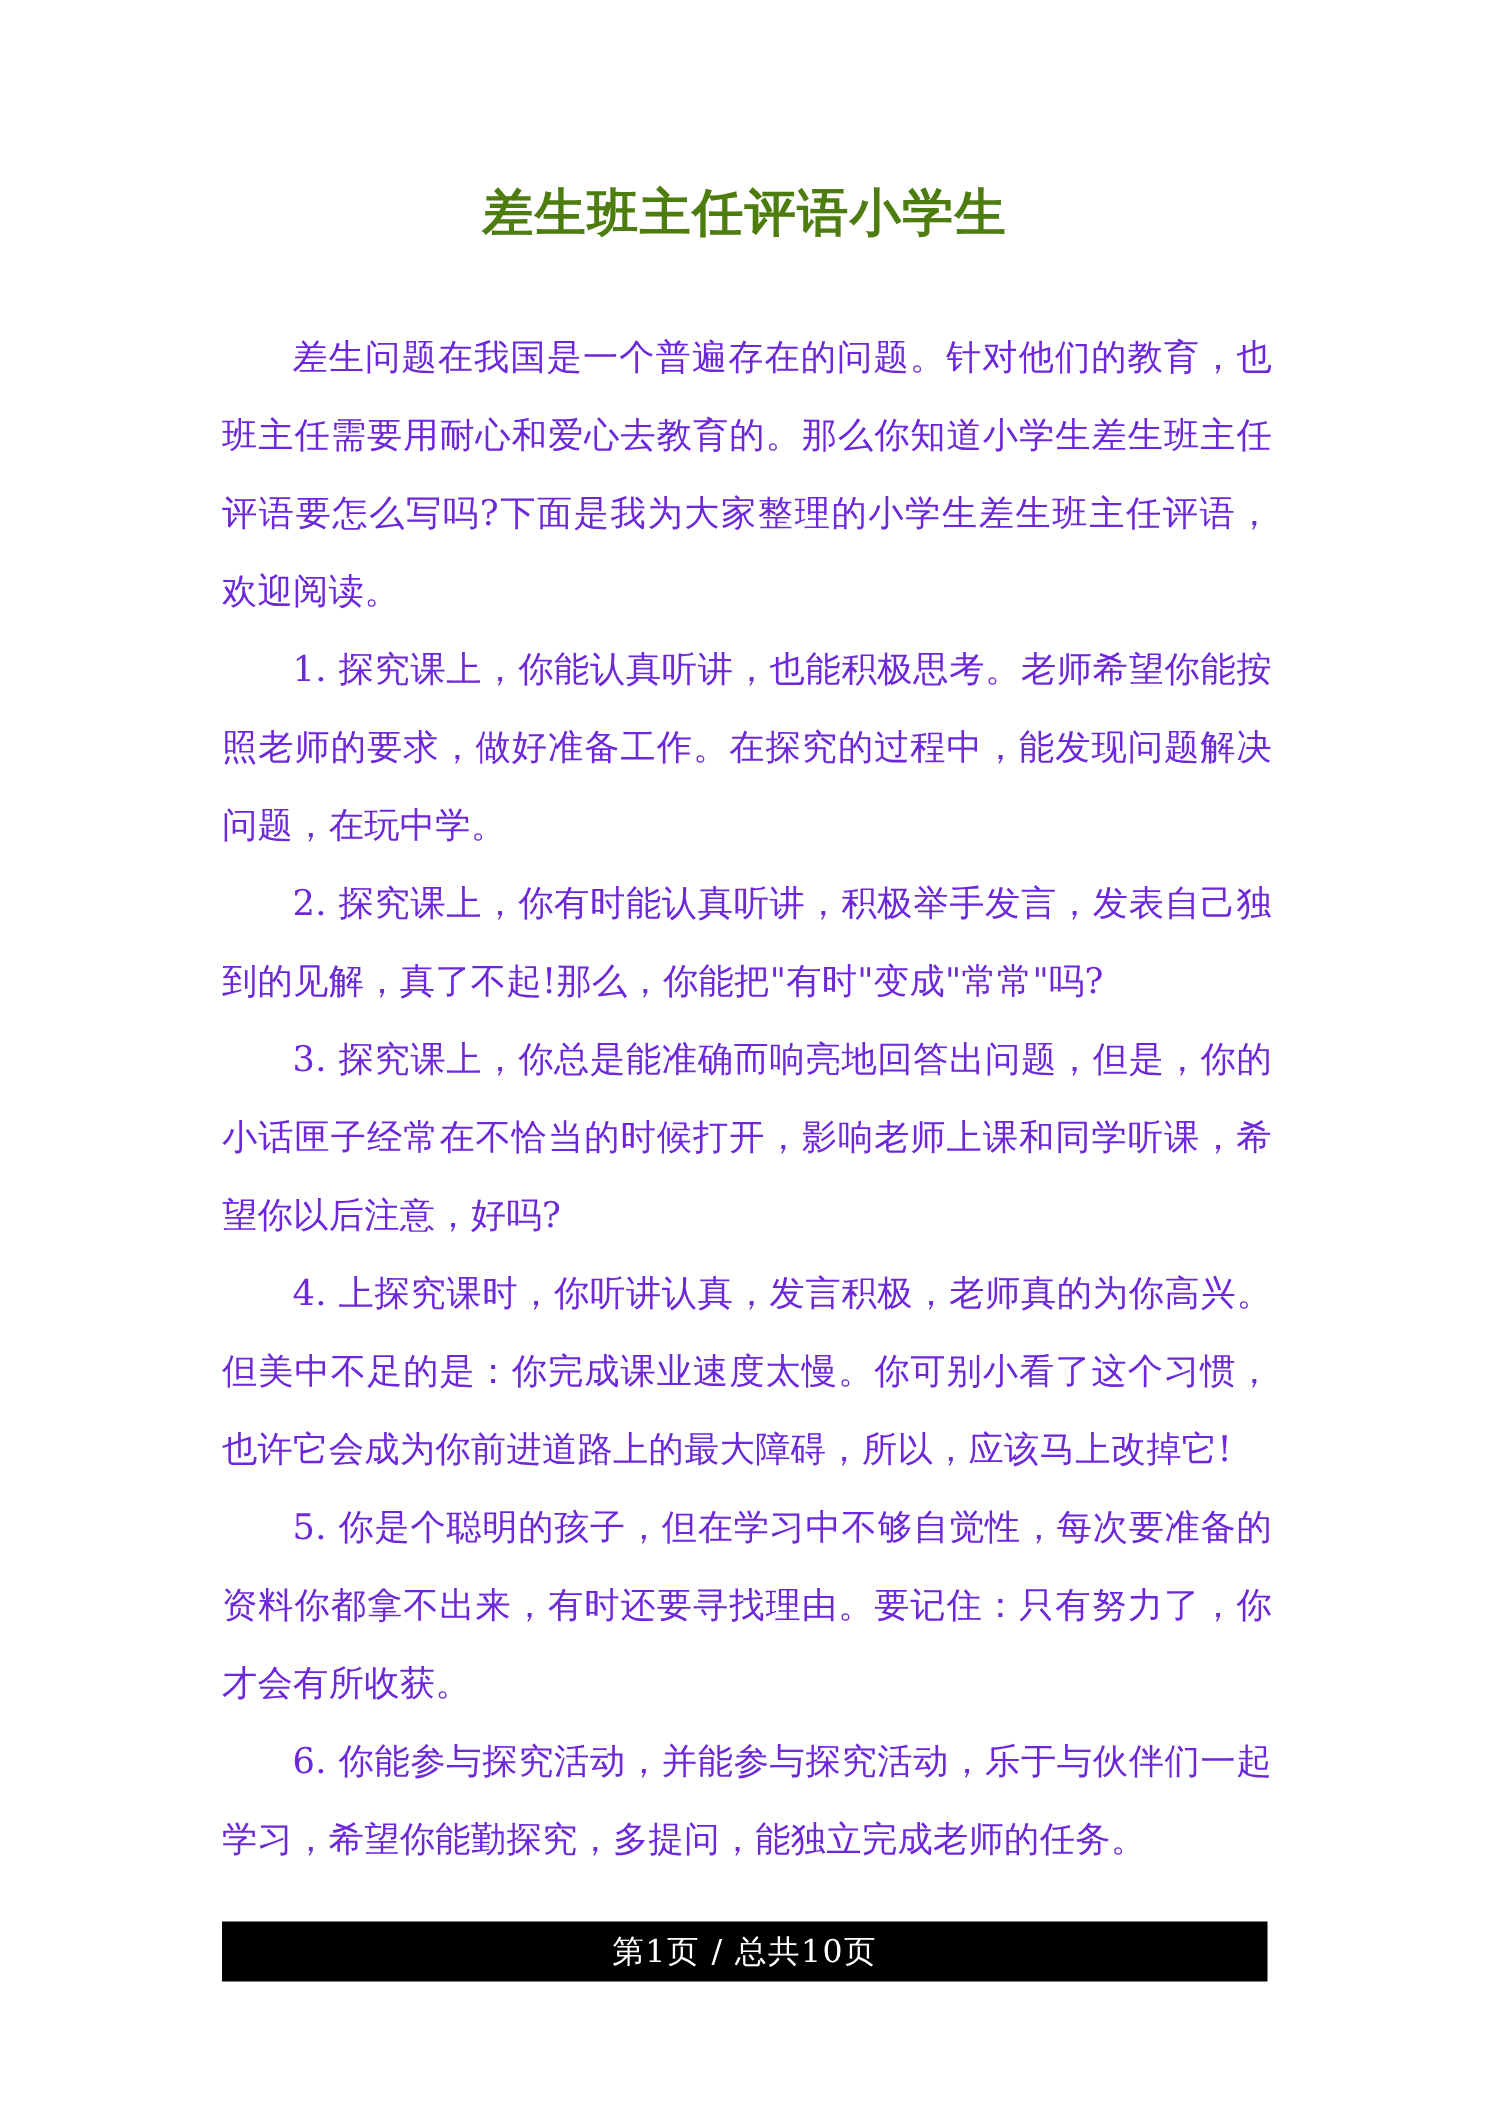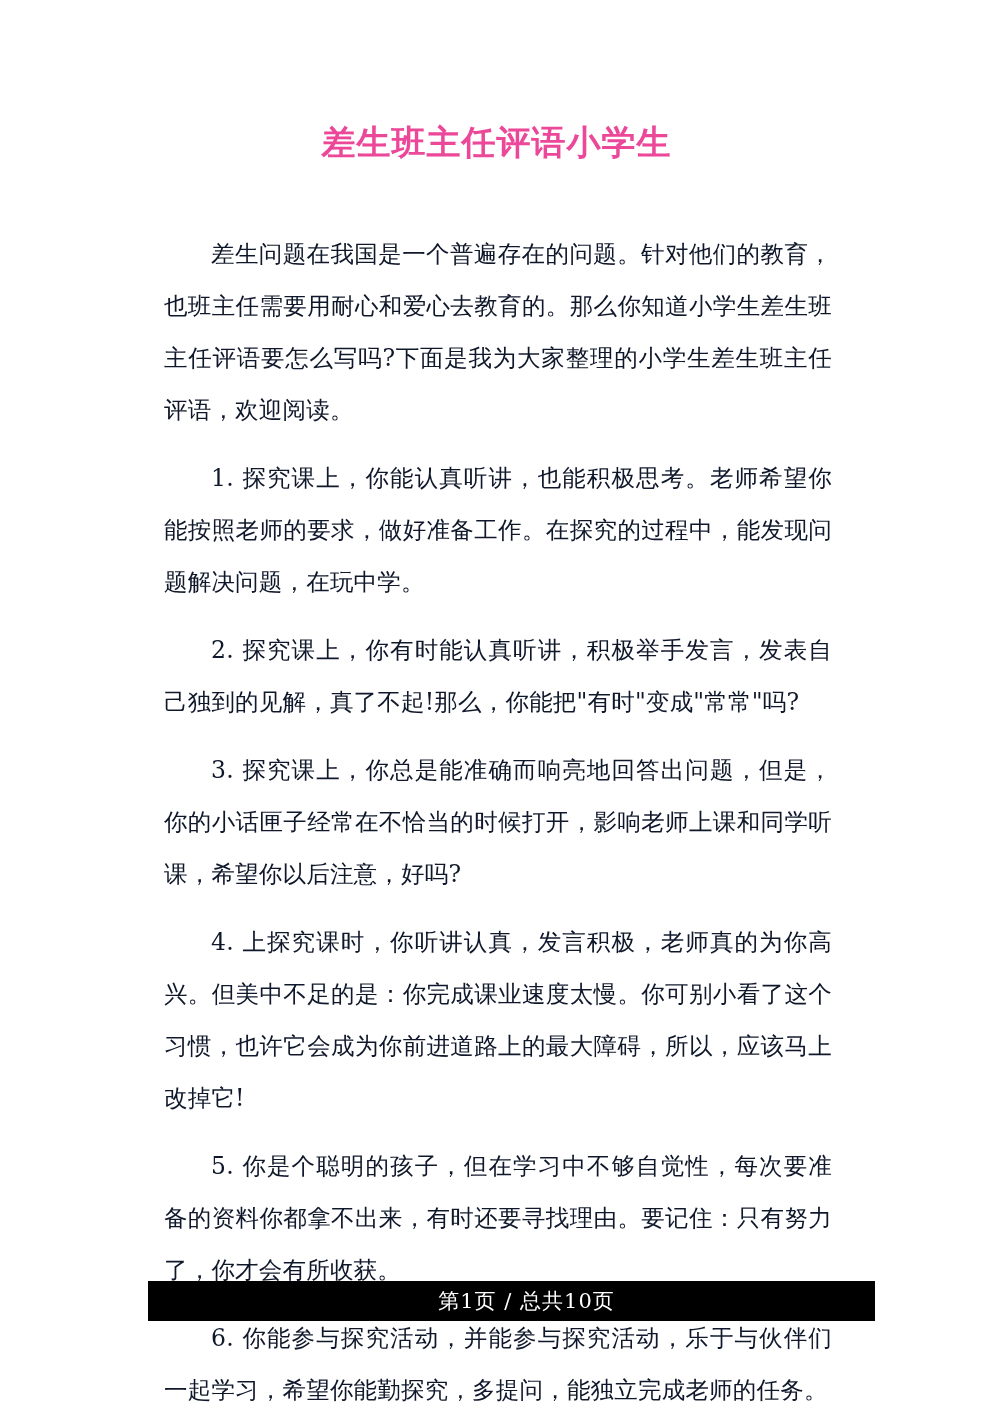--- a/index.html
+++ b/index.html
@@ -14,39 +14,39 @@
     background: #ffffff;
     overflow: hidden;
     font-family: "DejaVu Sans", "Liberation Sans", sans-serif;
   }
   .doc-title {
     position: absolute;
     top: 118px;
     left: 0;
     width: 993px;
     text-align: center;
-    color: #ec4899;
+    color: #4d7c0f;
     font-family: "DejaVu Serif", "Liberation Serif", serif;
     font-weight: bold;
     font-size: 34px;
     letter-spacing: 1px;
     line-height: 48px;
     white-space: nowrap;
   }
   .body-block {
     position: absolute;
     top: 212px;
     left: 148px;
     width: 700px;
   }
   .para {
-    margin: 16px;
+    margin: 0;
     font-size: 23.5px;
     line-height: 52px;
-    color: #0f172a;
+    color: #6d28d9;
     text-align: justify;
     text-justify: inter-ideograph;
     font-family: "DejaVu Serif", "Liberation Serif", serif;
     letter-spacing: 0.2px;
   }
   .para.indent2 {
     text-indent: 2em;
   }
   .para.indent1 {
     text-indent: 1.15em;
@@ -58,21 +58,20 @@
     width: 697px;
     height: 40px;
     background: #000000;
     color: #ffffff;
     display: flex;
     align-items: center;
     justify-content: center;
     font-family: "DejaVu Serif", "Liberation Serif", serif;
     font-size: 21px;
     letter-spacing: 1px;
-    padding-left: 30px;
   }
 </style>
 </head>
 <body>
 
 <div class="page">
 
   <div class="doc-title">差生班主任评语小学生</div>
 
   <div class="body-block">

